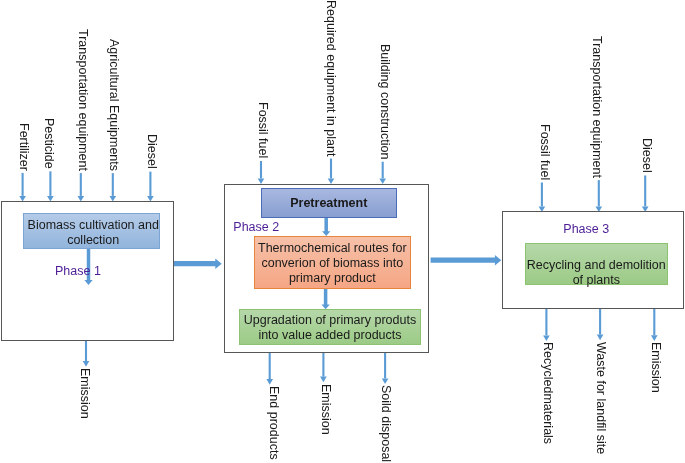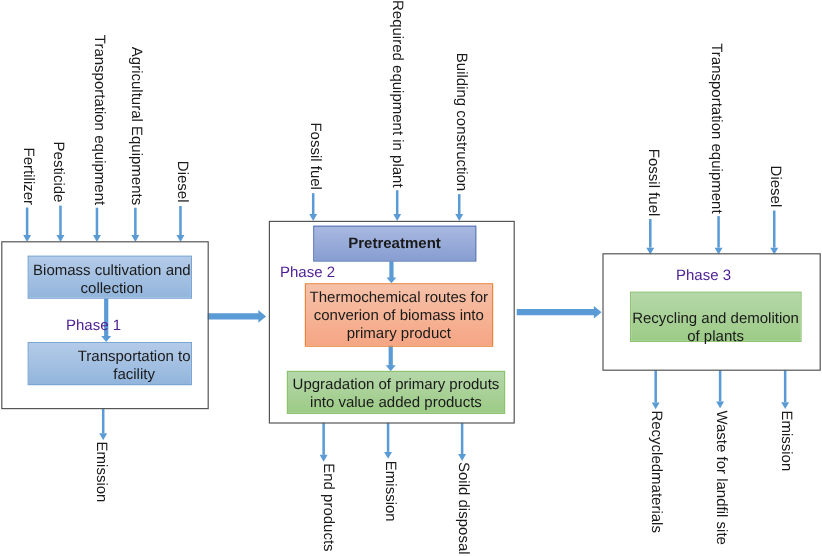--- a/index.html
+++ b/index.html
@@ -106,22 +106,20 @@
         <path d="M323.85,287.9 L327.35,287.9 L327.35,304.40000000000003 L329.75,304.40000000000003 L325.6,309.3 L321.45000000000005,304.40000000000003 L323.85,304.40000000000003 Z"></path>
         <path d="M173.1,261.09999999999997 L215.29999999999998,261.09999999999997 L215.29999999999998,258.4 L221.7,263.7 L215.29999999999998,269 L215.29999999999998,266.3 L173.1,266.3 Z"></path>
         <path d="M430.6,257.59999999999997 L494.90000000000003,257.59999999999997 L494.90000000000003,254.89999999999998 L501.3,260.2 L494.90000000000003,265.5 L494.90000000000003,262.8 L430.6,262.8 Z"></path>
       </g>
   </svg>
 
   <div class="phase-box" style="left:0.8px;top:201.2px;width:173.0px;height:140.0px;"></div>
   <div class="phase-label" style="left:23px;top:264.7px;margin-left:32px;">Phase 1</div>
   <div class="inner blue" style="left:23.4px;top:213.4px;width:136.5px;height:35.2px;padding-top:4px;"><span>Biomass cultivation and
 collection</span></div>
-  <div class="inner blue" style="left:23.1px;top:284.8px;width:136.7px;height:35.8px;padding-top:4px;"><span>Transportation to
-facility</span></div>
 
   <div class="phase-box" style="left:223.5px;top:183.5px;width:205px;height:169px;"></div>
   <div class="phase-label" style="left:233.3px;top:220.6px;">Phase 2</div>
   <div class="inner dblue" style="left:260.9px;top:187.5px;width:135.8px;height:30.5px;"><span>Pretreatment</span></div>
   <div class="inner orange" style="left:253.9px;top:235.5px;width:156.9px;height:53.5px;padding-top:3px;"><span>Thermochemical routes for
 converion of biomass into
 primary product</span></div>
   <div class="inner green" style="left:238.8px;top:309.3px;width:182.4px;height:36px;"><span>Upgradation of primary produts
 into value added products</span></div>
 

